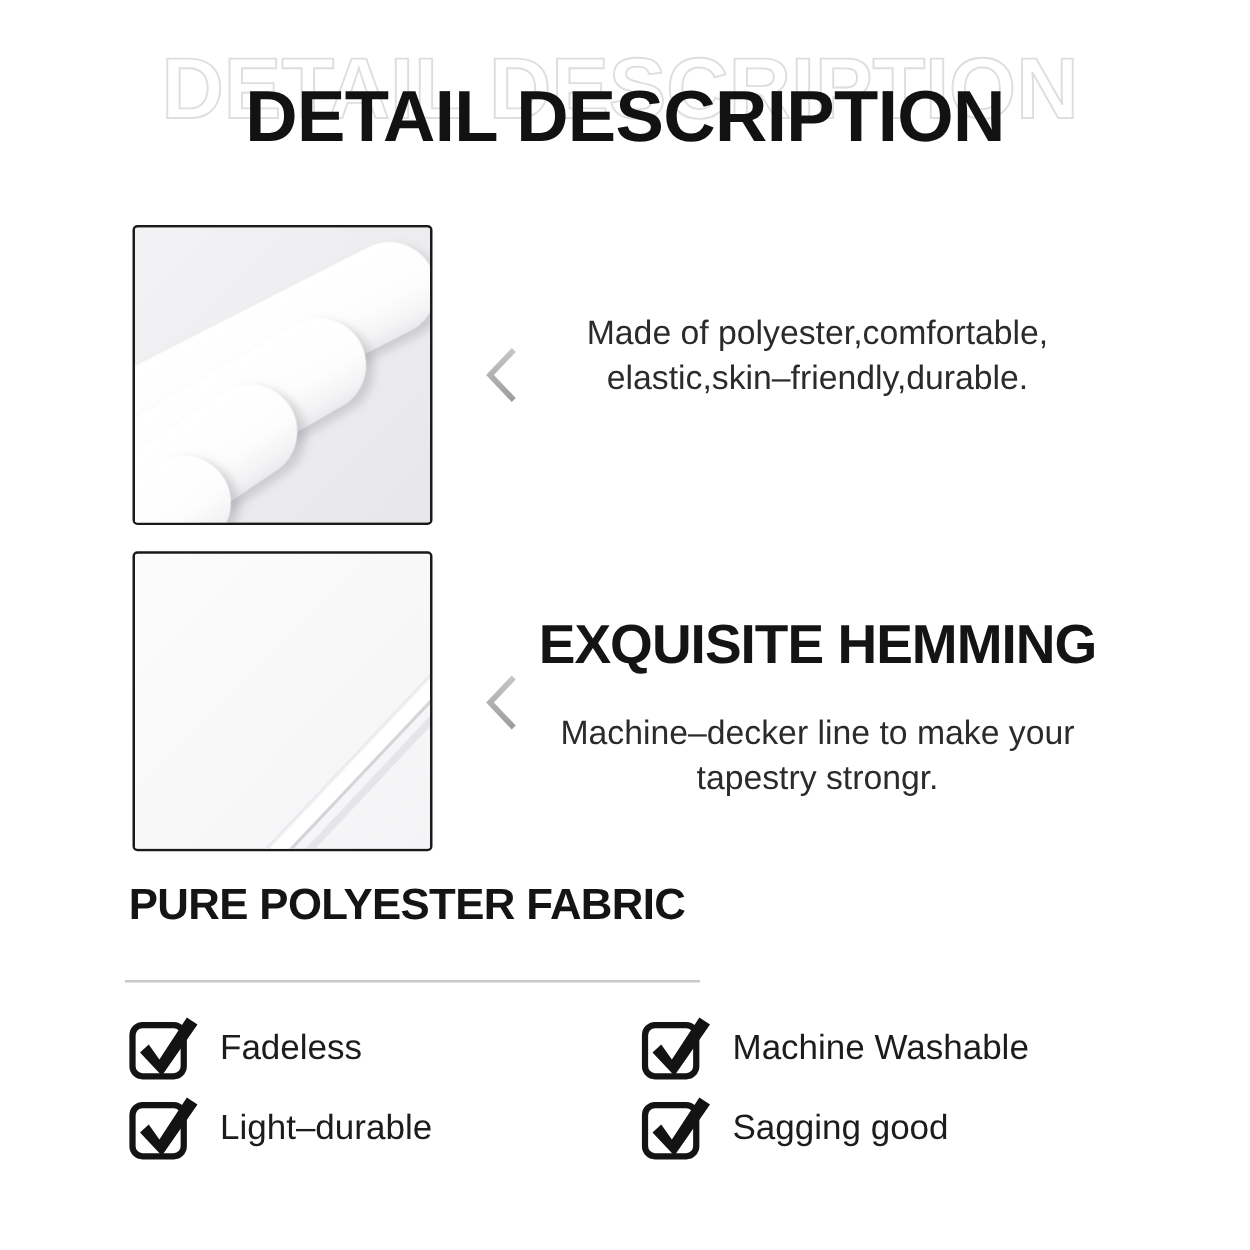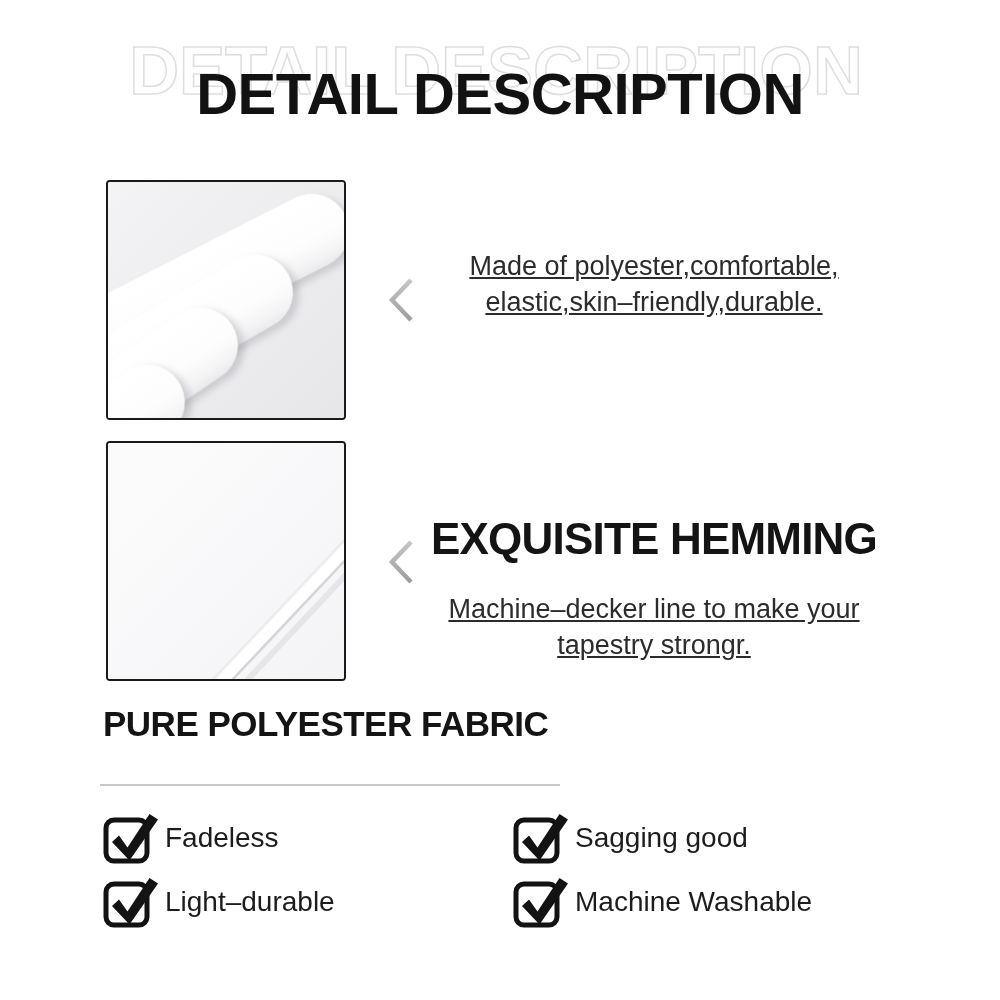--- a/index.html
+++ b/index.html
@@ -57,35 +57,34 @@
   .chev2 { left: 386px; top: 538px; }
   .chevron svg { display:block; width:100%; height:100%; }
 
   
   .sec {
     position: absolute;
     left: 408px; width: 492px;
     text-align: center;
   }
   .sec1 { top: 222px; }
-  .sec2 { top: 514px; text-align: center; }
+  .sec2 { top: 491px; text-align: center; }
   .sec h2 {
     font-size: 44px;
     font-weight: bold;
     letter-spacing: -0.8px;
     line-height: 1.15;
     color: #141414;
     white-space: nowrap;
   }
   .sec p {
     font-size: 27px;
     line-height: 36px;
     color: #2b2b2b;
     margin: 26px auto 0;
-    text-decoration: underline;
   }
   .sec1 p { max-width: 452px; }
   .sec2 p { max-width: 474px; }
 
   
   .feat-heading {
     position: absolute;
     left: 103px; top: 704px;
     font-size: 35px;
     font-weight: bold;
@@ -101,21 +100,21 @@
   }
   .feat-col {
     position: absolute;
     top: 812px;
     display: flex;
     flex-direction: column;
     gap: 12px;
   }
   .feat-col.col1 { left: 103px; }
   .feat-col.col2 { left: 513px; }
-  .feat-item { display: flex; align-items: center; gap: 4px; height: 52px; }
+  .feat-item { display: flex; align-items: center; gap: 15px; height: 52px; }
   .feat-item .cb { width: 58px; height: 52px; flex: 0 0 auto; }
   .feat-item .lbl { font-size: 28px; color: #1c1c1c; }
 </style>
 </head>
 <body>
 
 <div class="canvas">
 
   <div class="title-echo">DETAIL DESCRIPTION</div>
   <h1 class="title-main">DETAIL DESCRIPTION</h1>
@@ -215,24 +214,24 @@
       <span class="lbl">Light–durable</span>
     </div>
   </div>
 
   <div class="feat-col col2">
     <div class="feat-item">
       <svg class="cb" viewBox="0 0 58 52">
         <rect x="3" y="8" width="41" height="41" rx="8" fill="#ffffff" stroke="#131313" stroke-width="5"></rect>
         <polygon points="9,30 16,23.5 24.5,35.5 46.5,2 55,7.5 26.5,48.5" fill="#131313"></polygon>
       </svg>
+      <span class="lbl">Machine Washable</span>
+    </div>
+    <div class="feat-item">
+      <svg class="cb" viewBox="0 0 58 52">
+        <rect x="3" y="8" width="41" height="41" rx="8" fill="#ffffff" stroke="#131313" stroke-width="5"></rect>
+        <polygon points="9,30 16,23.5 24.5,35.5 46.5,2 55,7.5 26.5,48.5" fill="#131313"></polygon>
+      </svg>
       <span class="lbl">Sagging good</span>
     </div>
-    <div class="feat-item">
-      <svg class="cb" viewBox="0 0 58 52">
-        <rect x="3" y="8" width="41" height="41" rx="8" fill="#ffffff" stroke="#131313" stroke-width="5"></rect>
-        <polygon points="9,30 16,23.5 24.5,35.5 46.5,2 55,7.5 26.5,48.5" fill="#131313"></polygon>
-      </svg>
-      <span class="lbl">Machine Washable</span>
-    </div>
   </div>
 
 </div>
 
 </body></html>

